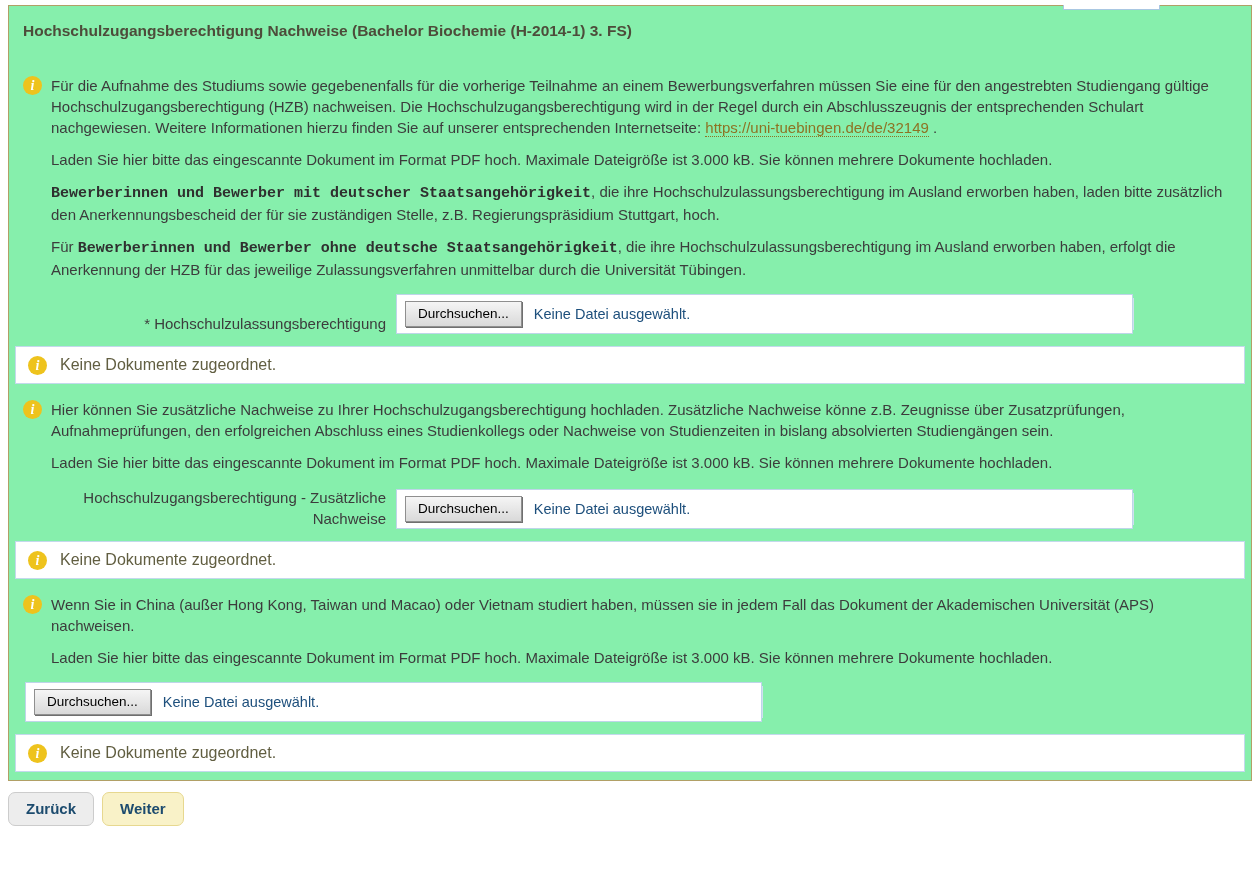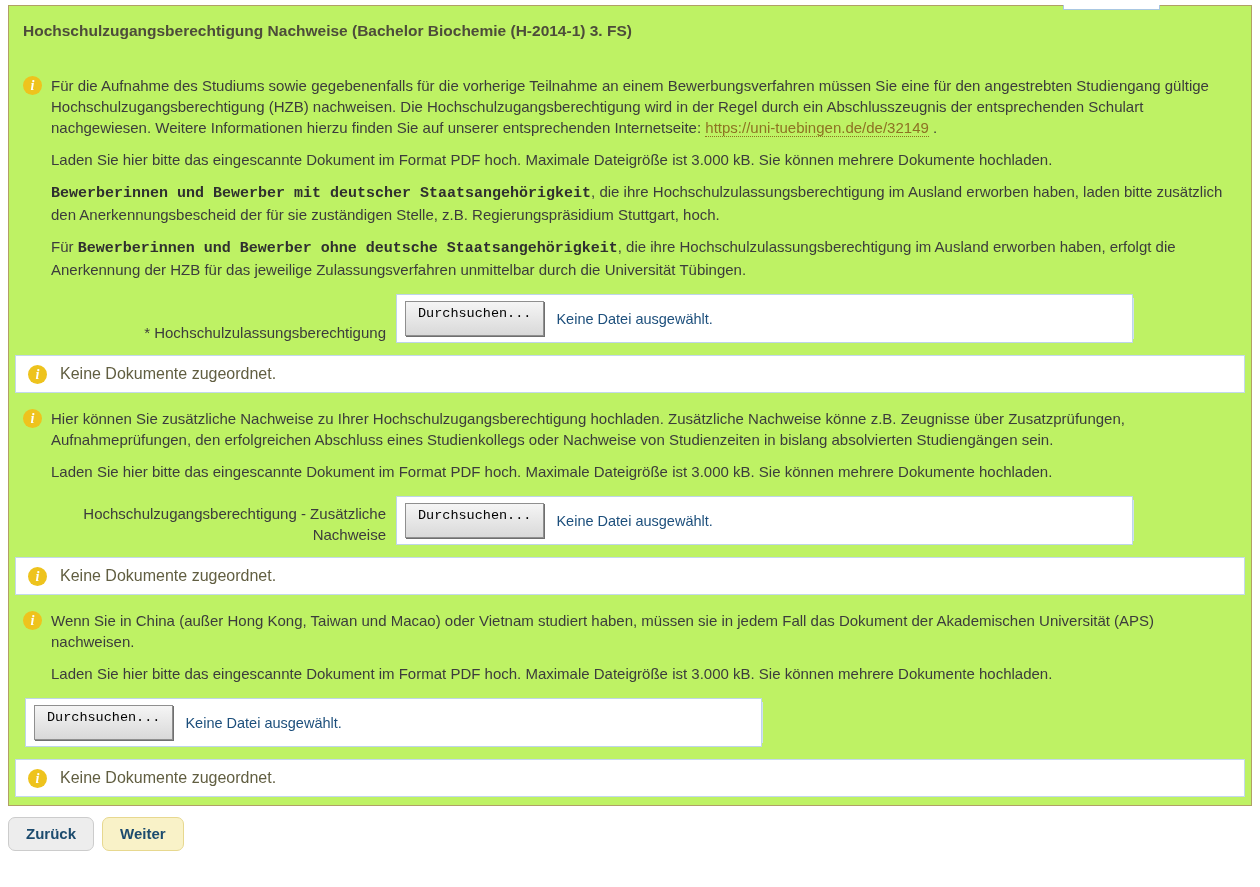--- a/index.html
+++ b/index.html
@@ -15,21 +15,21 @@
 
   
   .top-notch {
     position: absolute; left: 1063px; top: 0; width: 97px; height: 5px;
     border: 1px solid #a9c7e2; border-top: none; background: #fff;
   }
 
   .panel {
     margin: 5px 8px 0 8px;
     border: 1px solid #b1a066;
-    background: #bef264;
+    background: #86efac;
     padding: 0 6px 8px 6px;
   }
 
   h1.page-title {
     font-size: 15.5px;
     font-weight: 700;
     color: #4d4c3a;
     margin: 0 0 33px 0;
     padding: 14px 8px 0 8px;
     line-height: 22px;
@@ -88,27 +88,27 @@
     margin-left: 10px;
     border: 1px solid #bed5e9;
     background: #fff;
     padding: 6px 8px;
     display: flex;
     align-items: center;
     min-height: 40px;
     box-shadow: 5px 0 0 -4px #cfe0ef; 
   }
   .browse-btn {
-    font-family: Liberation Mono, monospace;
+    font-family: Liberation Sans, sans-serif;
     font-size: 13.5px;
     color: #000;
     background: linear-gradient(#f5f5f5, #d9d9d9);
     border: 1px solid #8f8f8f;
     box-shadow: 1px 1px 0 0 #6f6f6f;
-    padding: 4px 12px 14px 12px;
+    padding: 4px 12px 5px 12px;
     cursor: pointer;
     border-radius: 0;
   }
   .no-file-text {
     margin-left: 12px;
     color: #1d4f7c;
     font-size: 14.5px;
   }
 
   .msg-box {

